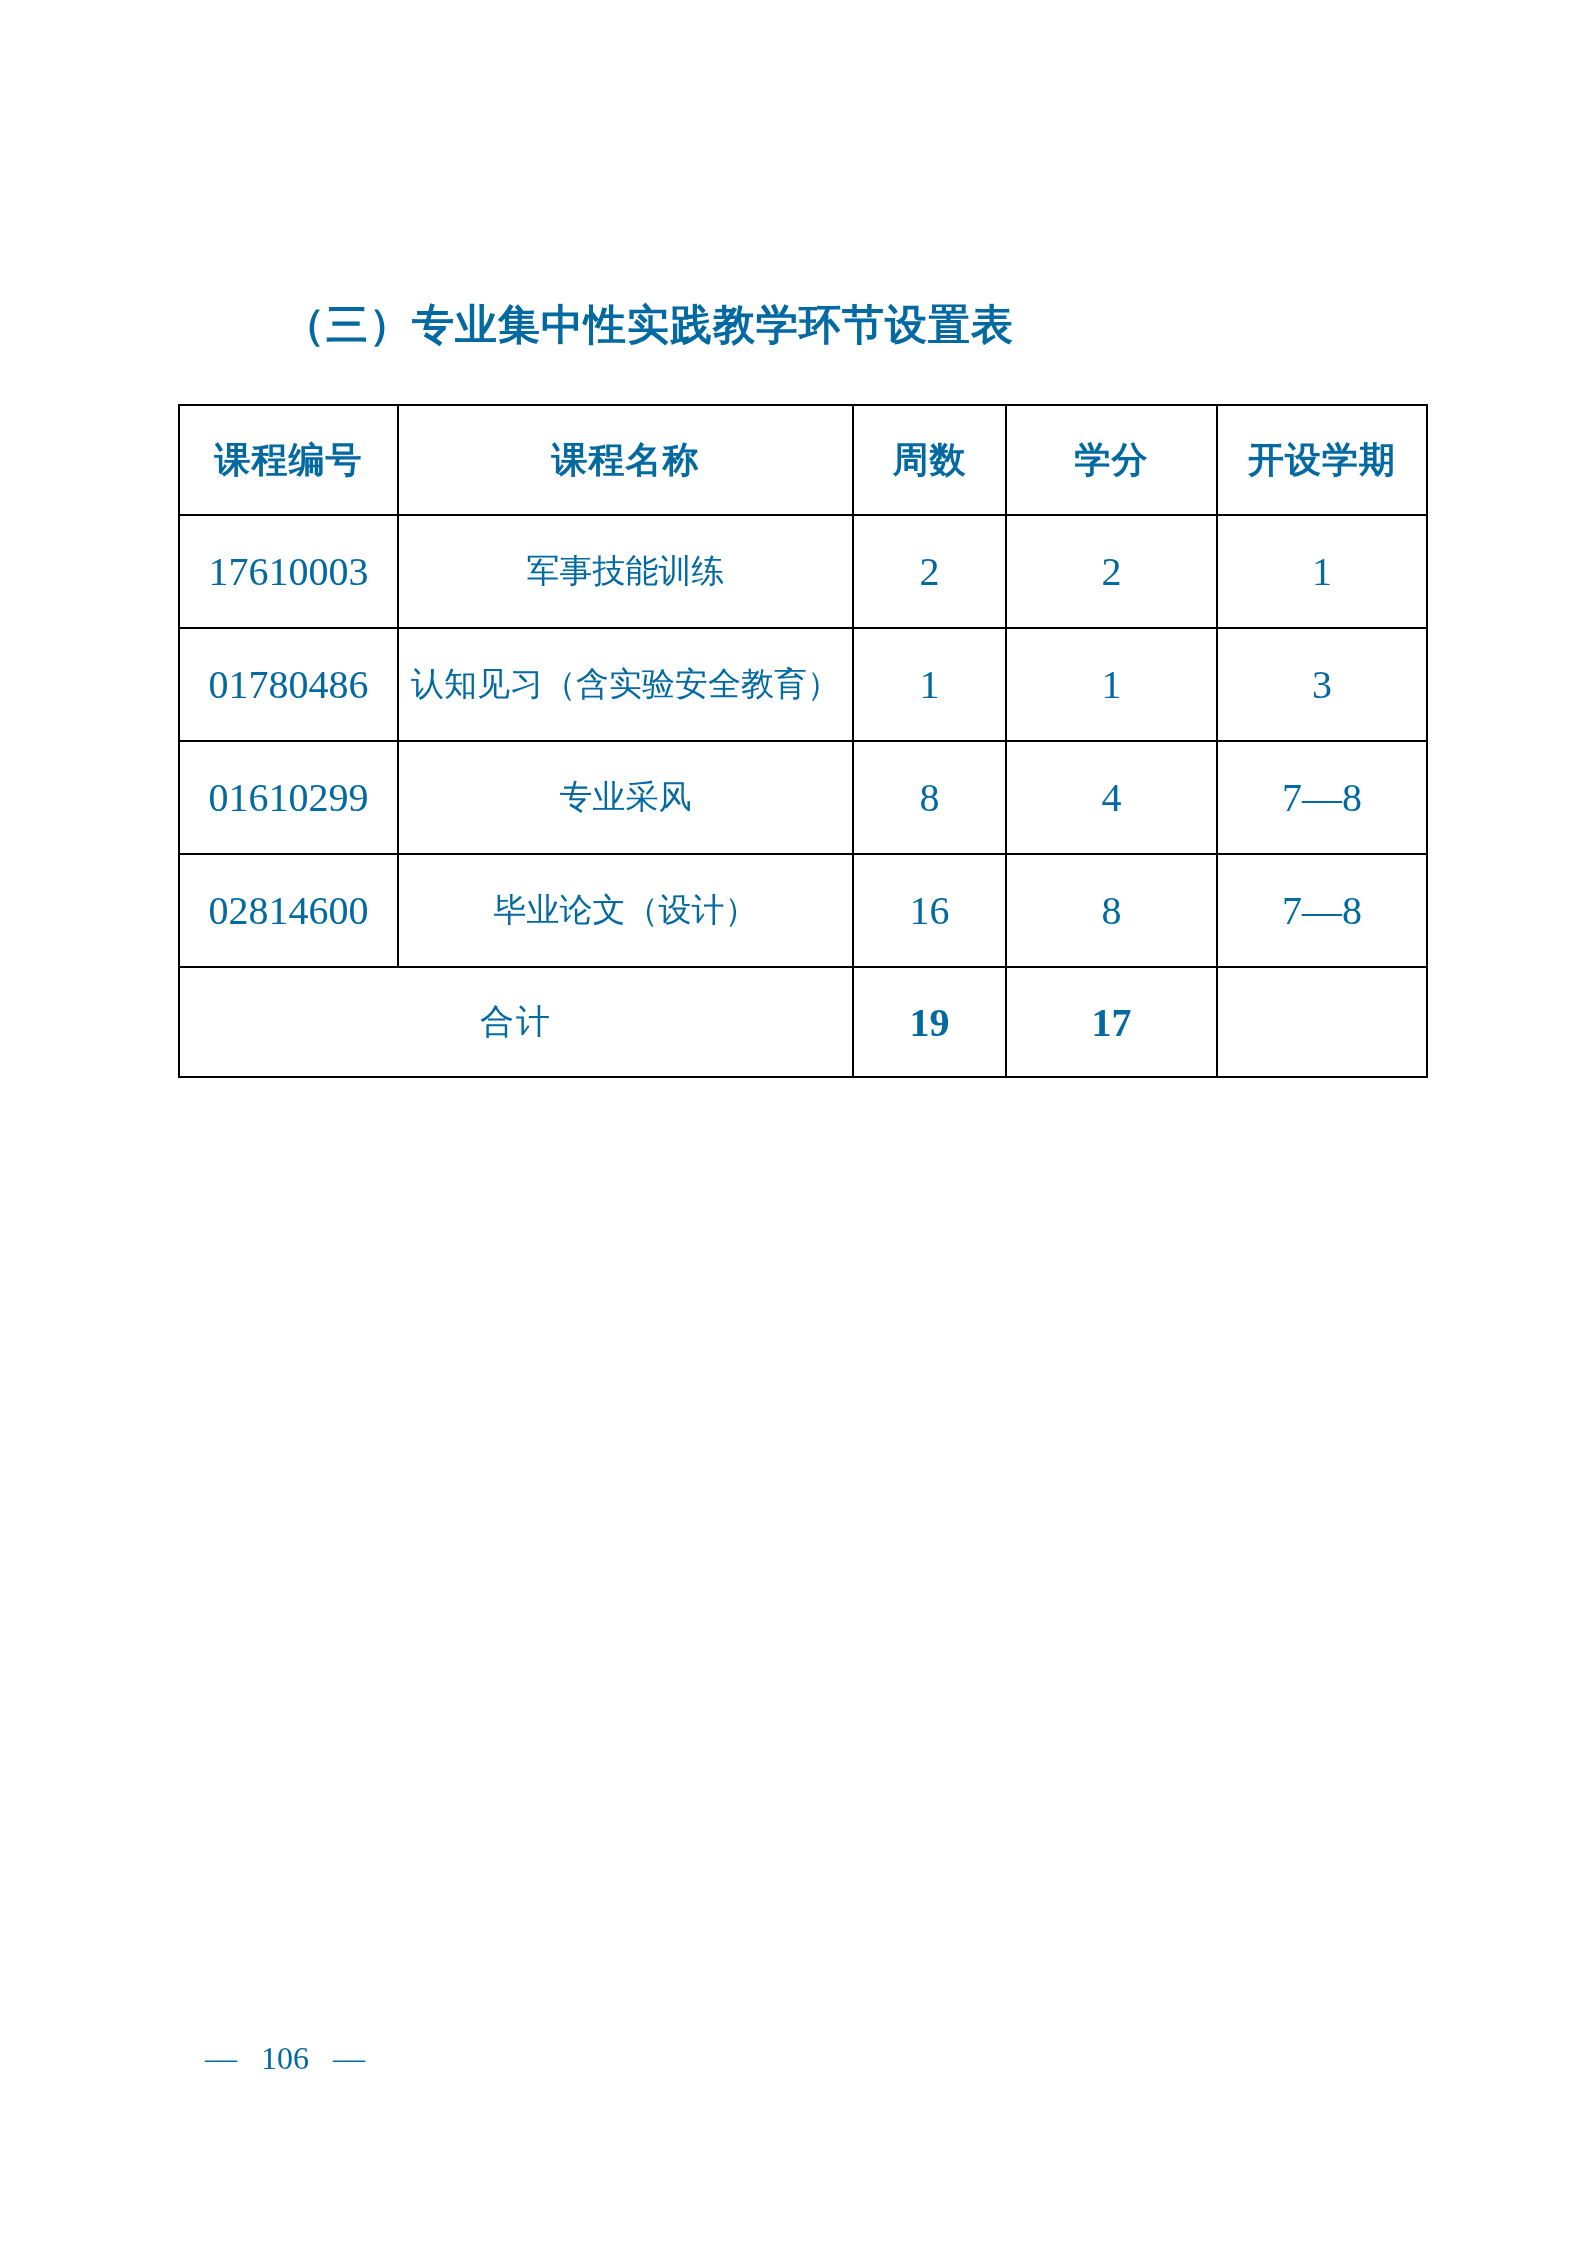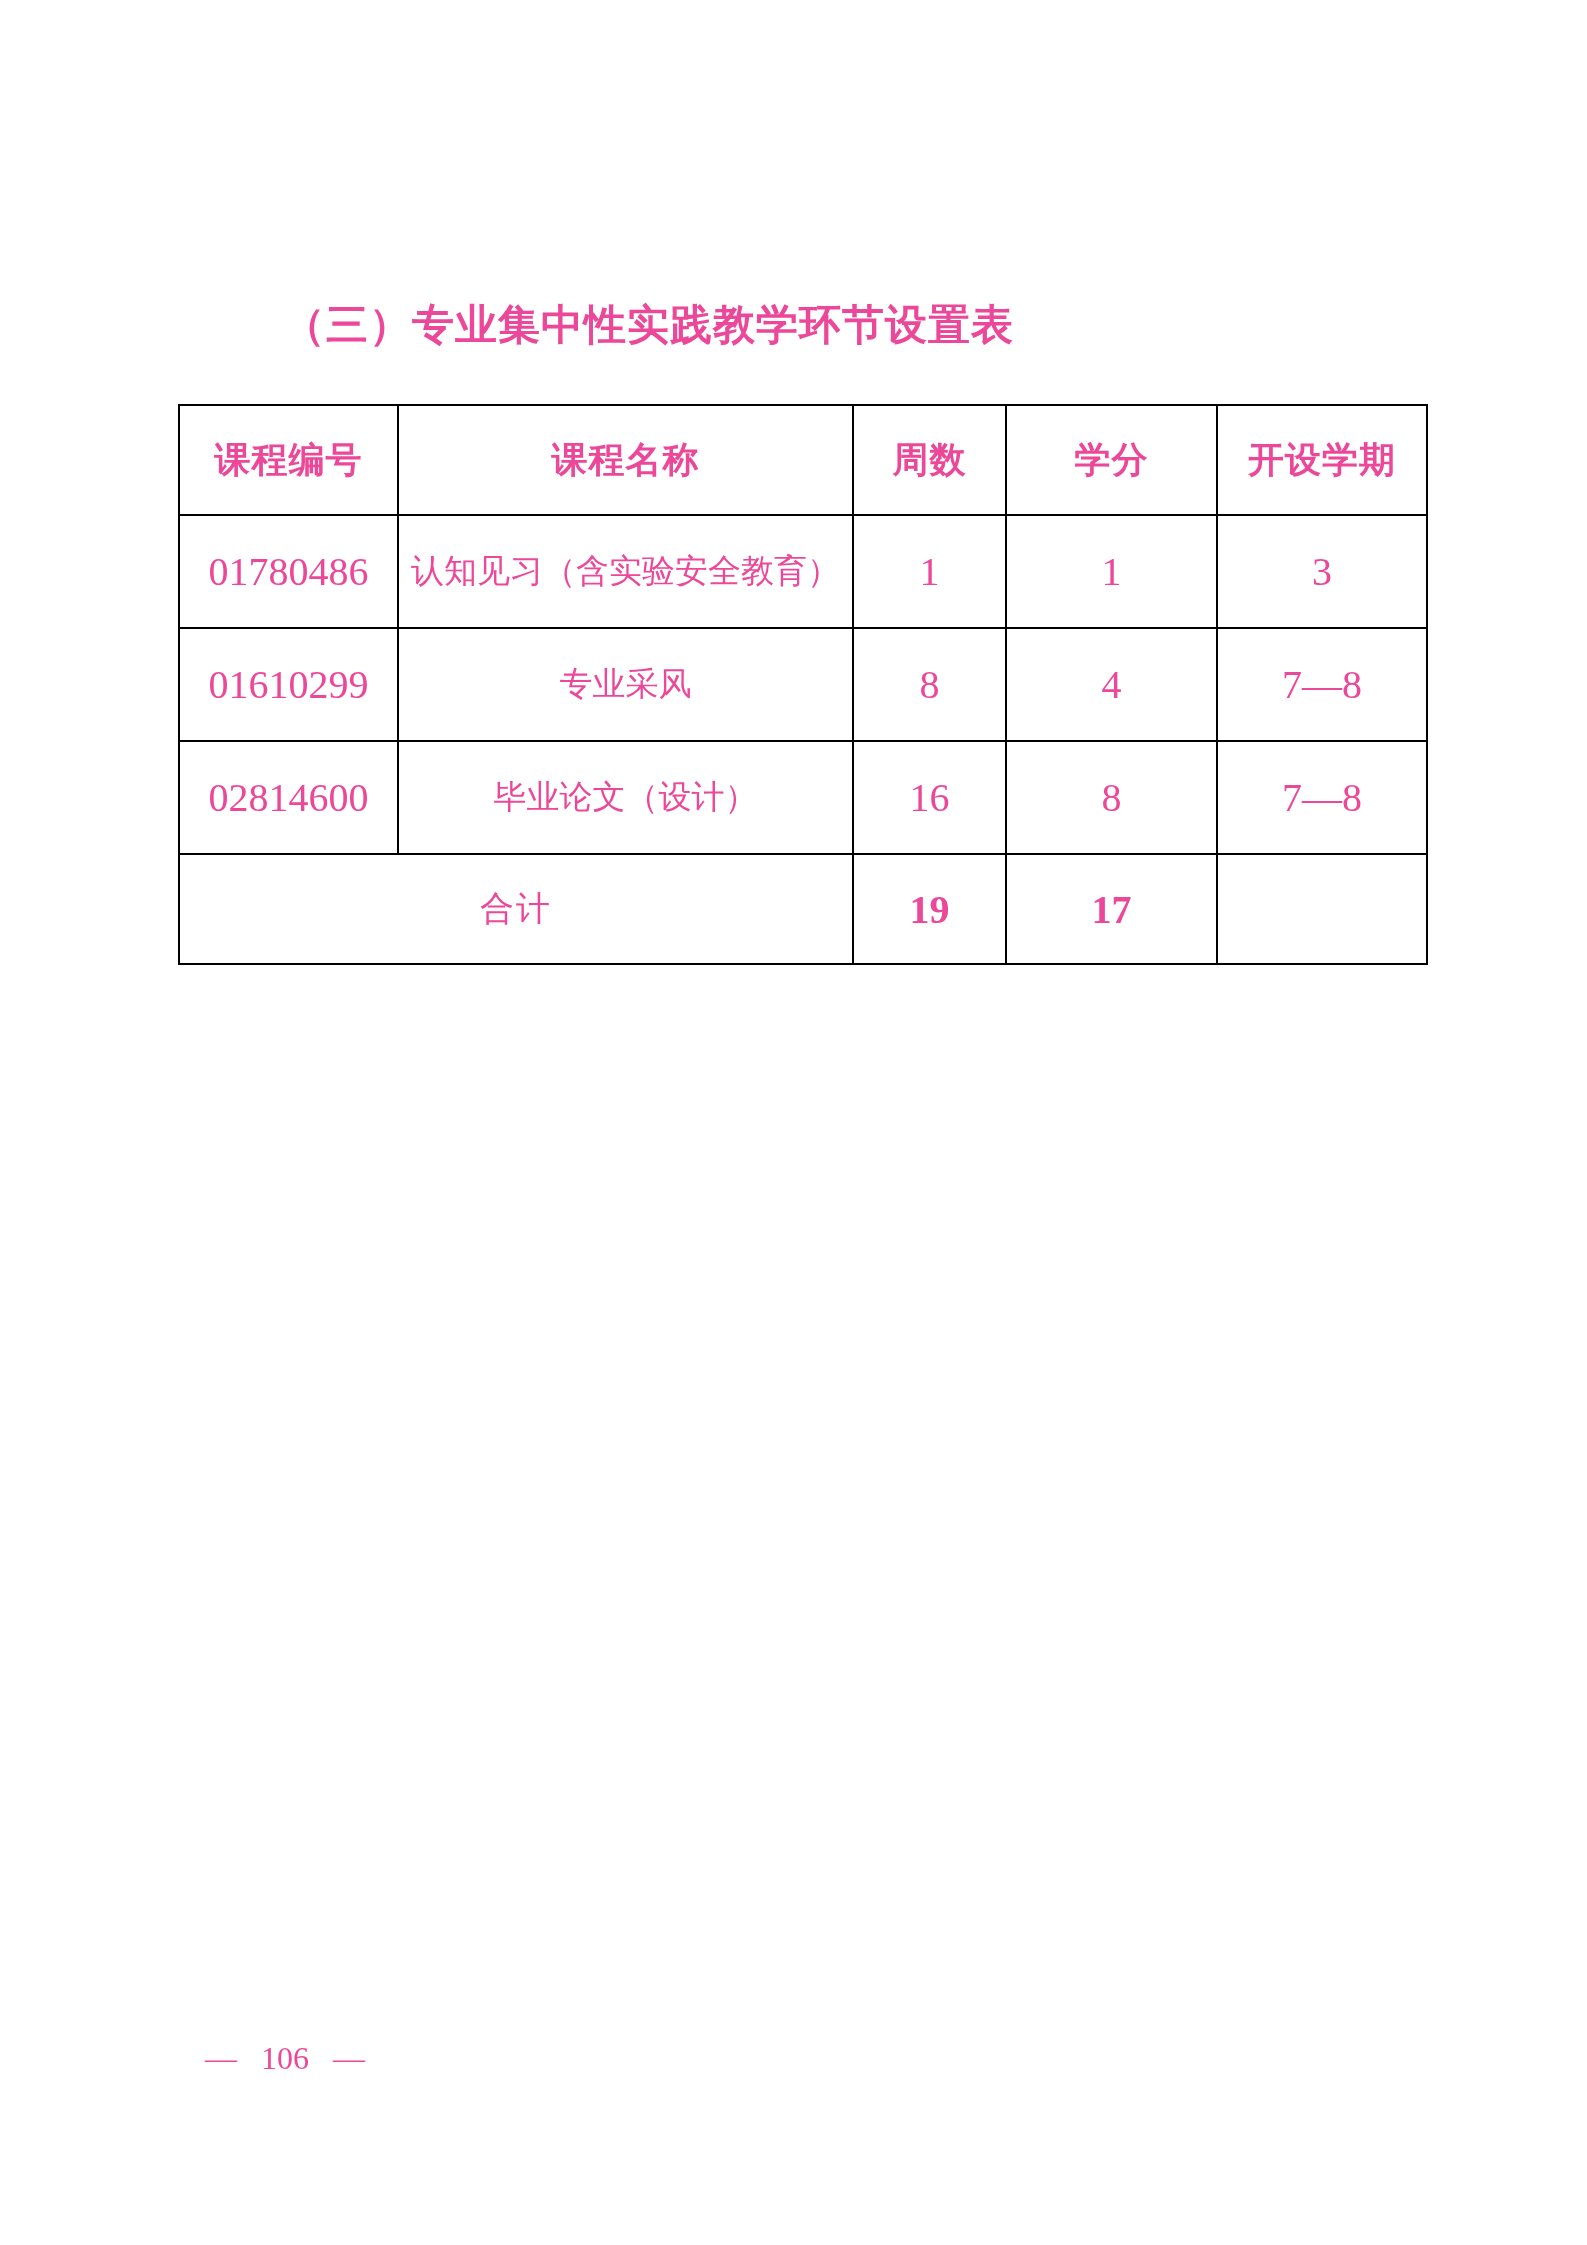--- a/index.html
+++ b/index.html
@@ -5,21 +5,21 @@
   html, body {
     margin: 0;
     padding: 0;
     background: #ffffff;
   }
   .page {
     position: relative;
     width: 1587px;
     height: 2245px;
     background: #ffffff;
-    color: #ec4899;
+    color: #0369a1;
     overflow: hidden;
   }
   .title {
     position: absolute;
     left: 283px;
     top: 297px;
     margin: 0;
     font-family: "Liberation Serif", "DejaVu Serif", serif;
     font-size: 42px;
     font-weight: bold;
@@ -100,20 +100,27 @@
       <tr>
         <th>课程编号</th>
         <th>课程名称</th>
         <th>周数</th>
         <th>学分</th>
         <th>开设学期</th>
       </tr>
     </thead>
     <tbody>
       <tr>
+        <td>17610003</td>
+        <td class="cjk">军事技能训练</td>
+        <td>2</td>
+        <td>2</td>
+        <td>1</td>
+      </tr>
+      <tr>
         <td>01780486</td>
         <td class="cjk">认知见习（含实验安全教育）</td>
         <td>1</td>
         <td>1</td>
         <td>3</td>
       </tr>
       <tr>
         <td>01610299</td>
         <td class="cjk">专业采风</td>
         <td>8</td>

